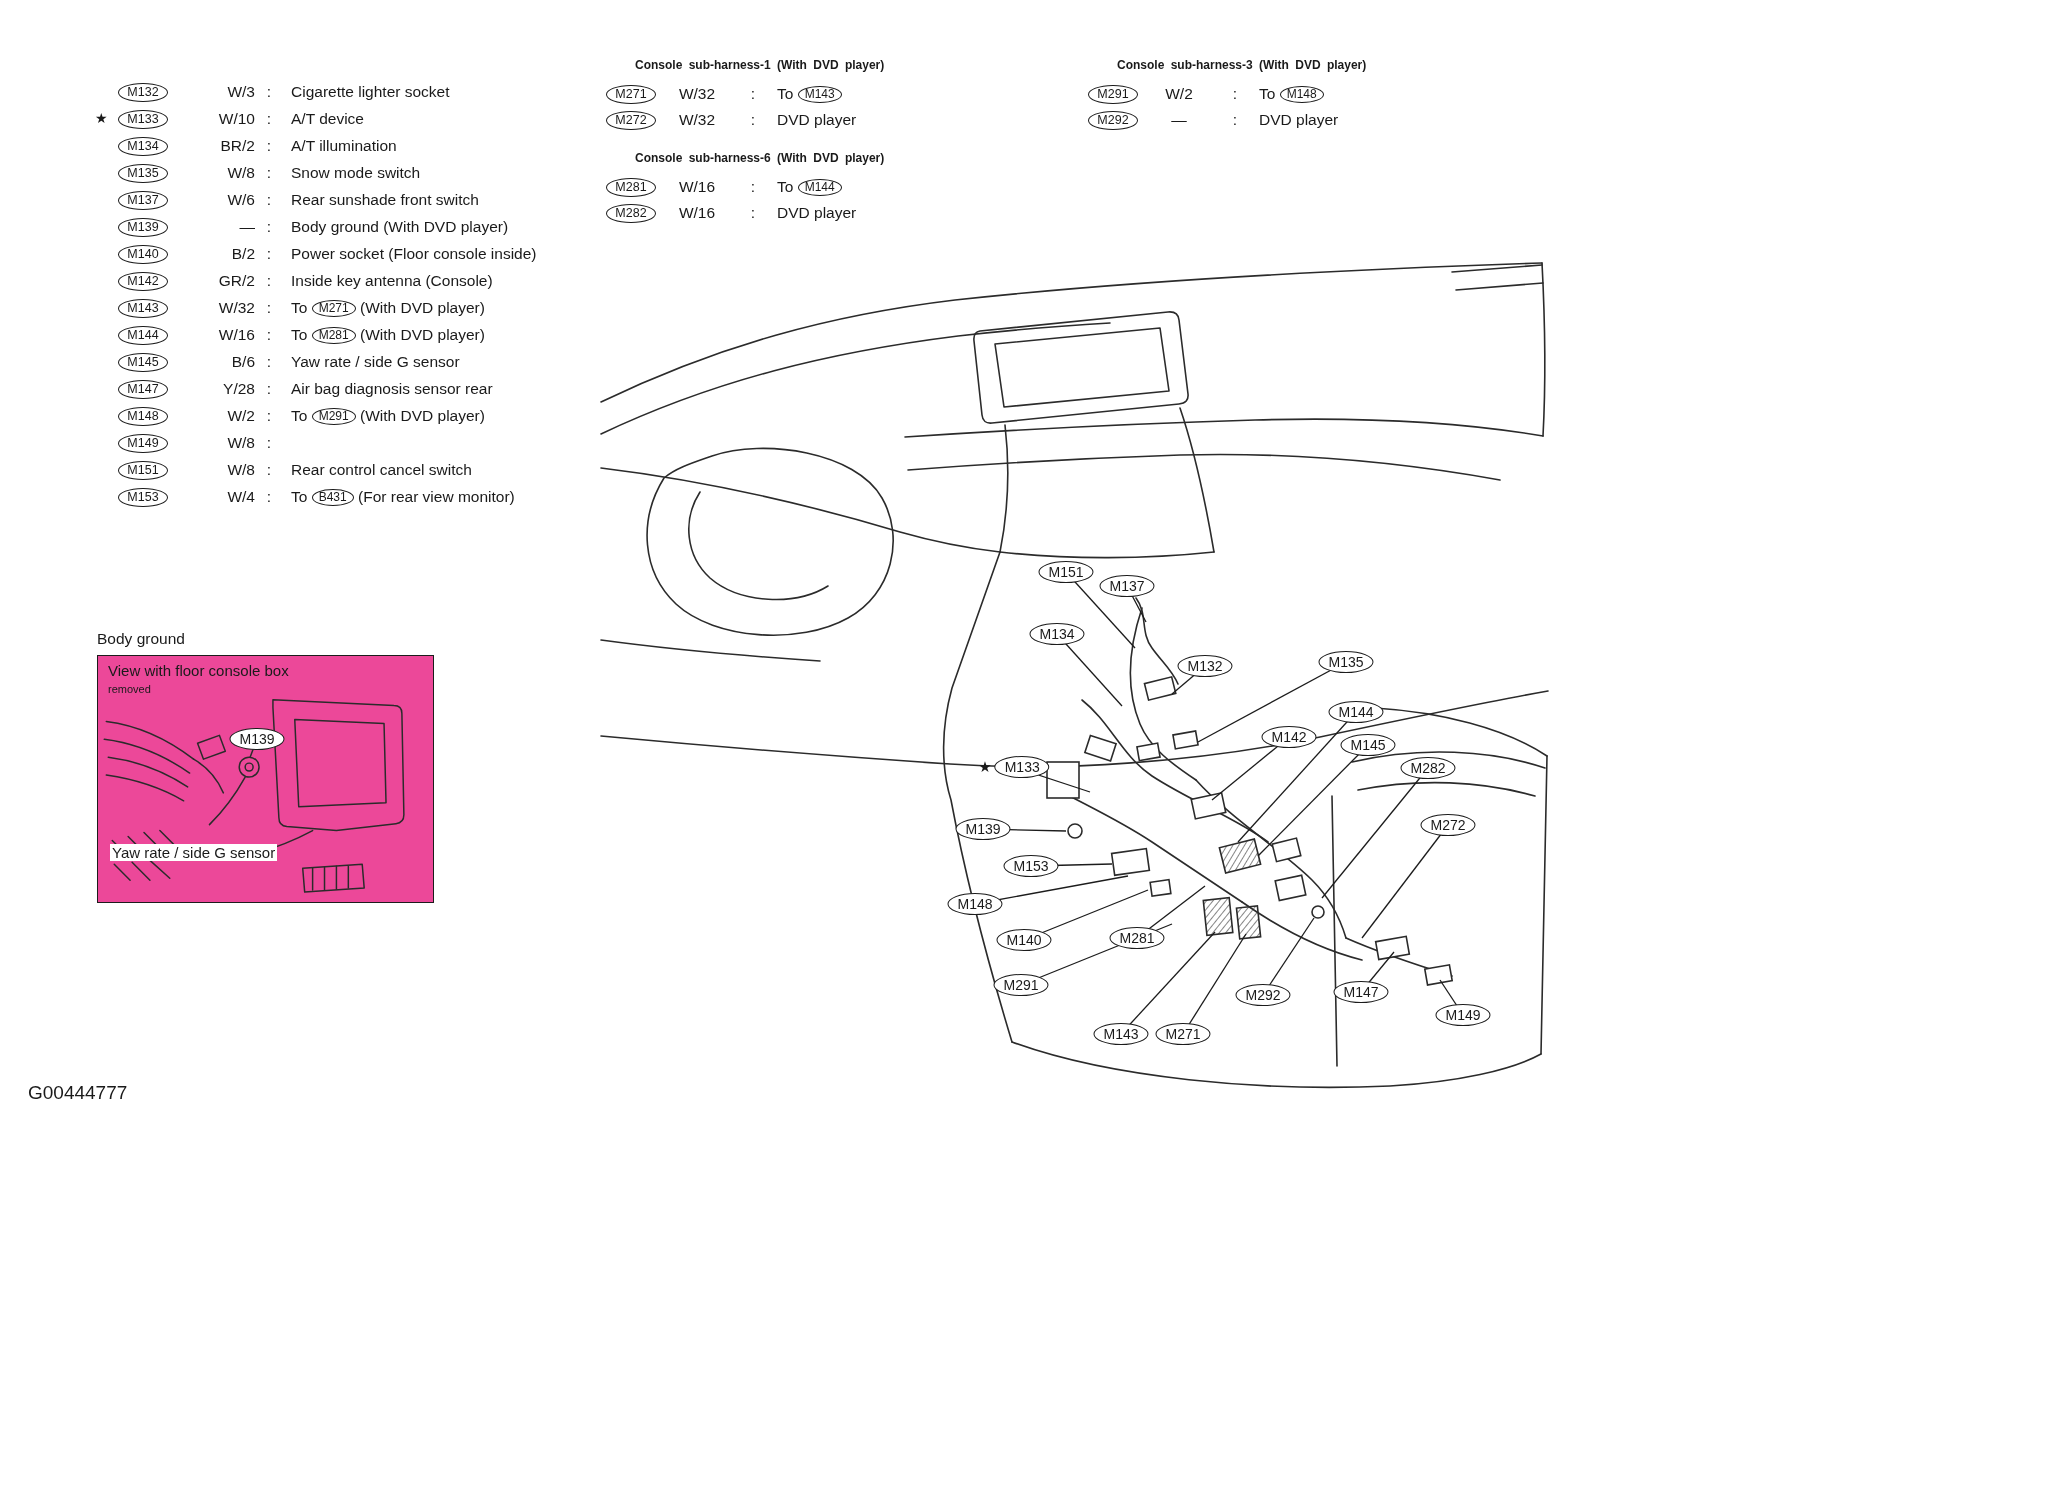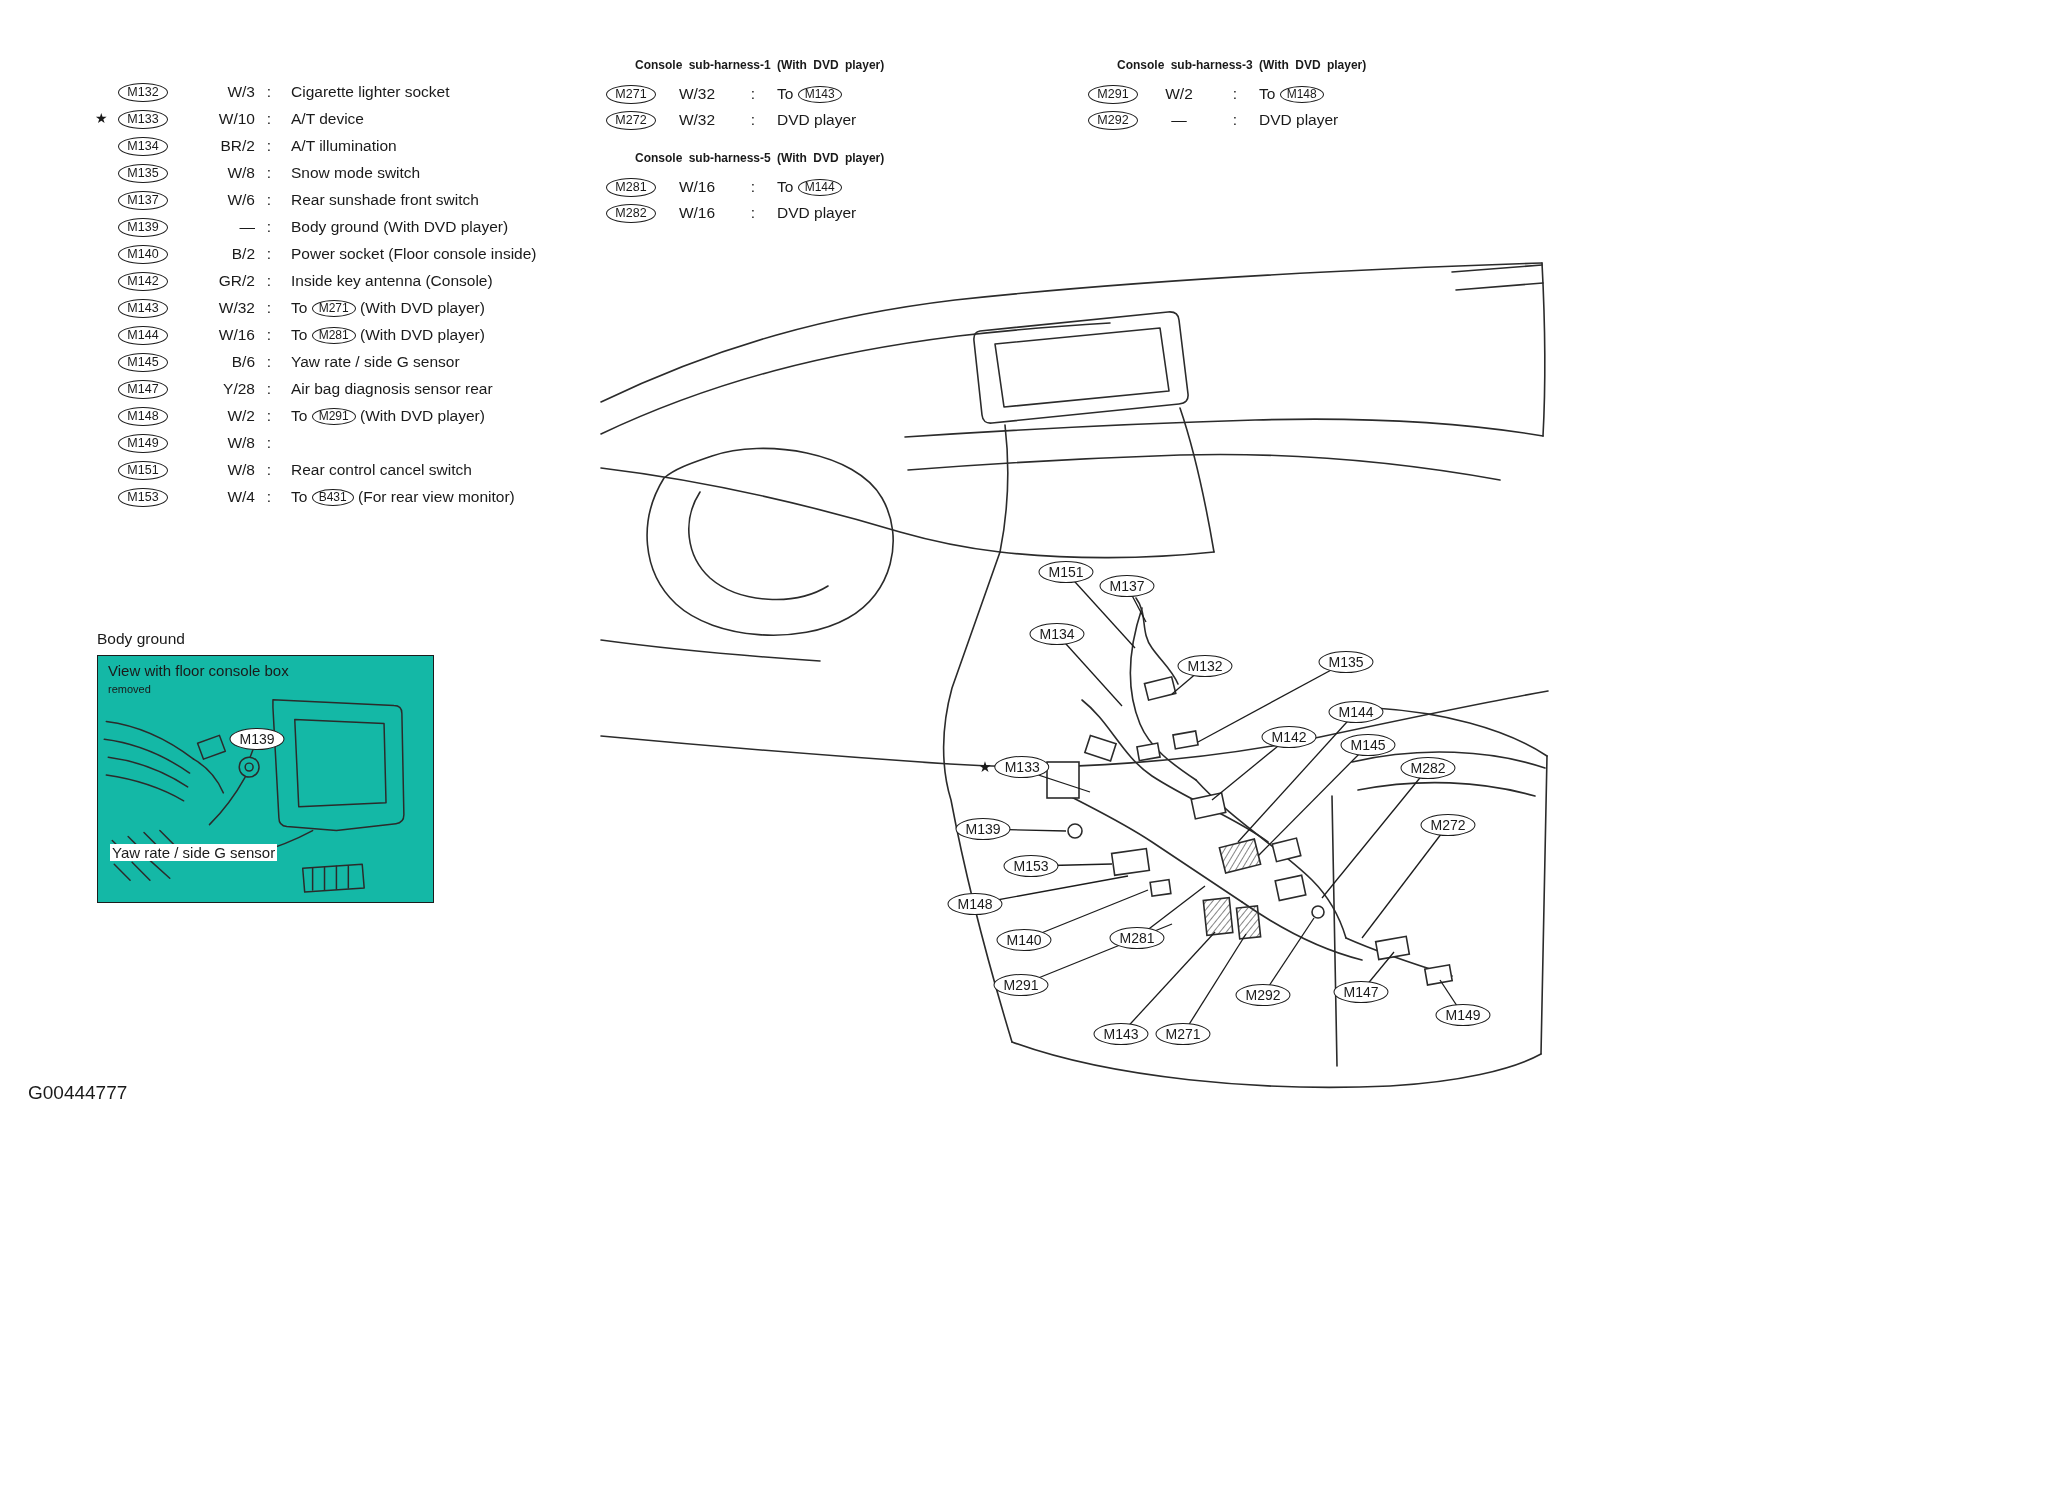--- a/index.html
+++ b/index.html
@@ -41,21 +41,21 @@
   .harness-title { font-weight:bold; font-size:12px; line-height:20px; margin-bottom:6px; word-spacing:3px; white-space:nowrap;margin-left:32px; }
   .harness-row {
     display:grid; grid-template-columns:56px 76px 36px auto;
     align-items:center; height:26px; font-size:15.5px;
   }
   .harness-row .wire-cell { text-align:center; }
   .harness-row .desc-cell { padding-left:6px; white-space:nowrap; }
 
   
   .bg-title { position:absolute; left:97px; top:630px; font-size:15.5px; }
-  .bg-box { position:absolute; left:97px; top:655px; width:337px; height:248px; border:1.6px solid #1c1c1c; background:#14b8a6;padding-left:40px; }
+  .bg-box { position:absolute; left:97px; top:655px; width:337px; height:248px; border:1.6px solid #1c1c1c; background:#ec4899;padding-left:40px; }
   .bg-art { position:absolute; inset:0; width:100%; height:100%; }
   .bg-cap1 { position:absolute; left:10px; top:6px;  font-size:15px; }
   .bg-cap2 { position:absolute; left:10px; top:27px; font-size:11px; }
   .bg-capb { position:absolute; left:12px; top:188px; font-size:15px; background:#fff; padding:0 2px; }
   .bg-pill-wrap { position:absolute; left:159px; top:83px; transform:translate(-50%,-50%); }
 
   
   #main-art { position:absolute; inset:0; width:2047px; height:1508px; pointer-events:none; }
   .labels-layer { position:absolute; inset:0; }
   .dlabel { position:absolute; transform:translate(-50%,-50%); display:flex; align-items:center; gap:3px; }
@@ -307,21 +307,21 @@
         <span class="desc-cell">To <span class="pill pill-sm">M143</span></span>
       </div>
       <div class="harness-row">
         <span class="pill-cell"><span class="pill">M272</span></span>
         <span class="wire-cell">W/32</span>
         <span class="colon-cell">:</span>
         <span class="desc-cell">DVD player</span>
       </div>
     </div>
   <div class="harness-sec sec2">
-      <div class="harness-title">Console sub-harness-5 (With DVD player)</div>
+      <div class="harness-title">Console sub-harness-6 (With DVD player)</div>
       <div class="harness-row">
         <span class="pill-cell"><span class="pill">M281</span></span>
         <span class="wire-cell">W/16</span>
         <span class="colon-cell">:</span>
         <span class="desc-cell">To <span class="pill pill-sm">M144</span></span>
       </div>
       <div class="harness-row">
         <span class="pill-cell"><span class="pill">M282</span></span>
         <span class="wire-cell">W/16</span>
         <span class="colon-cell">:</span>

